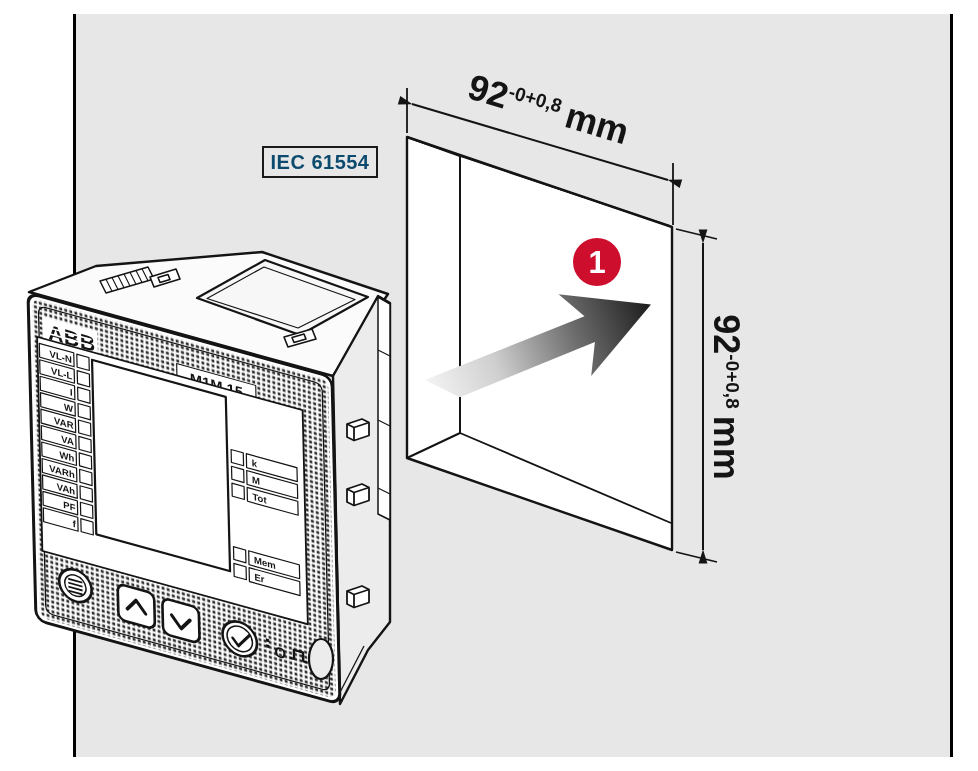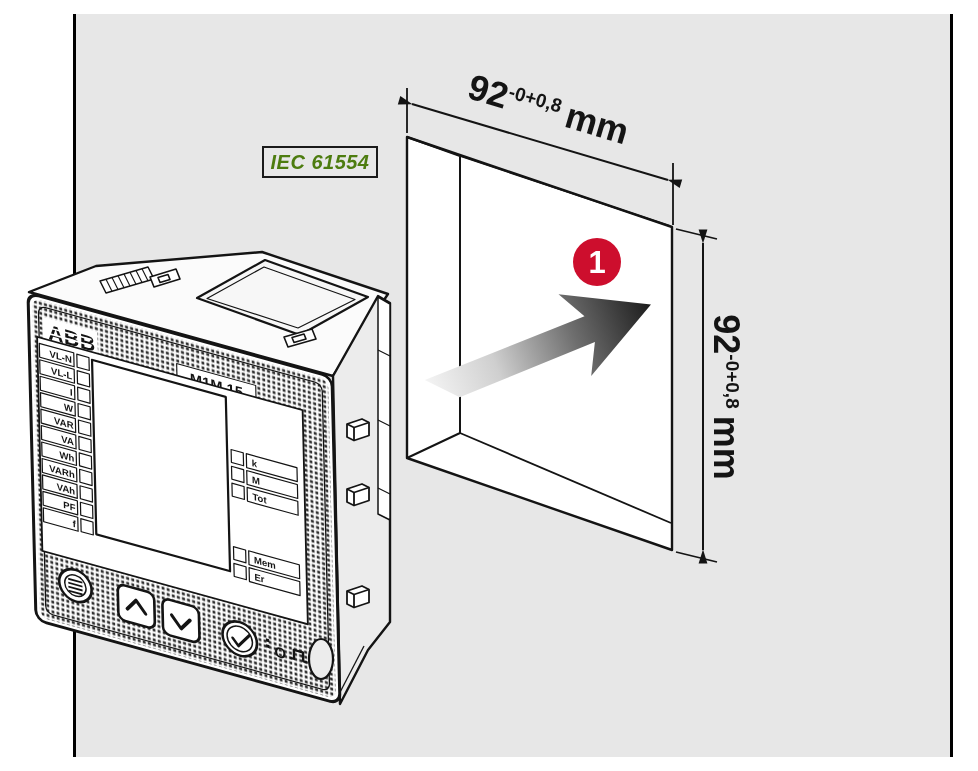--- a/index.html
+++ b/index.html
@@ -4,21 +4,21 @@
 <style>
   html,body{margin:0;padding:0;background:#fff;}
   #stage{position:relative;width:978px;height:771px;background:#ffffff;overflow:hidden;
          font-family:"Liberation Sans","DejaVu Sans",sans-serif;}
   #wall{position:absolute;left:73px;top:14px;width:874px;height:743px;
         background:#e7e7e7;border-left:3px solid #000;border-right:3px solid #000;}
   #overlay{position:absolute;left:0;top:0;width:978px;height:771px;}
   #iec-box{position:absolute;left:262px;top:146px;width:112px;height:28px;
            border:2.5px solid #1a1a1a;background:#e7e7e7;display:flex;
            align-items:center;justify-content:center;font-weight:bold;font-size:20px;
-           letter-spacing:.5px;color:#4d7c0f;font-style:italic;}
+           letter-spacing:.5px;color:#0c4a6e;}
   svg text{font-family:"Liberation Sans","DejaVu Sans",sans-serif;}
 </style>
 </head>
 <body>
 
 <div id="stage">
 
   <div id="wall"></div>
 
   <svg id="overlay" viewBox="0 0 978 771">

